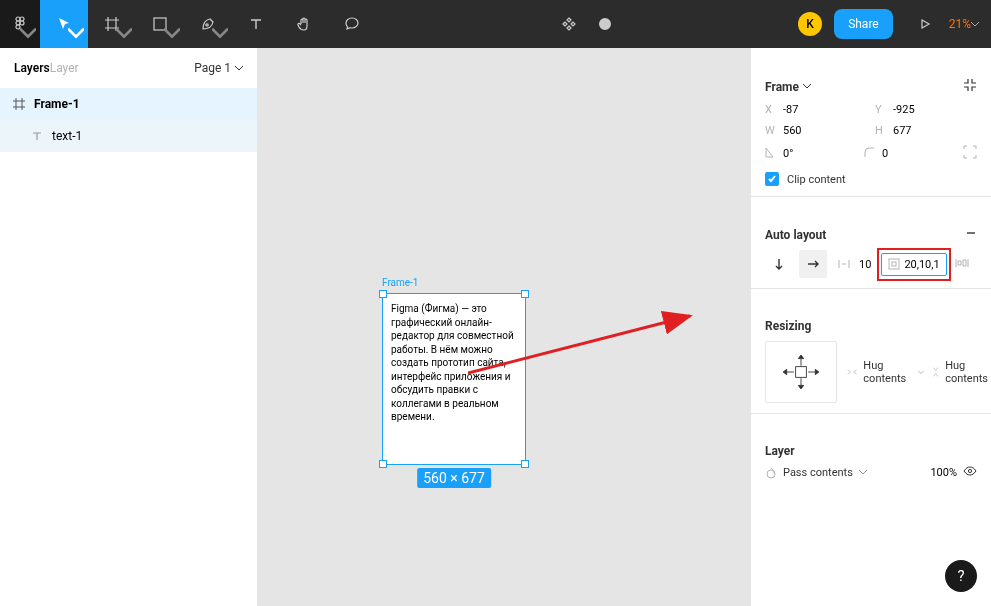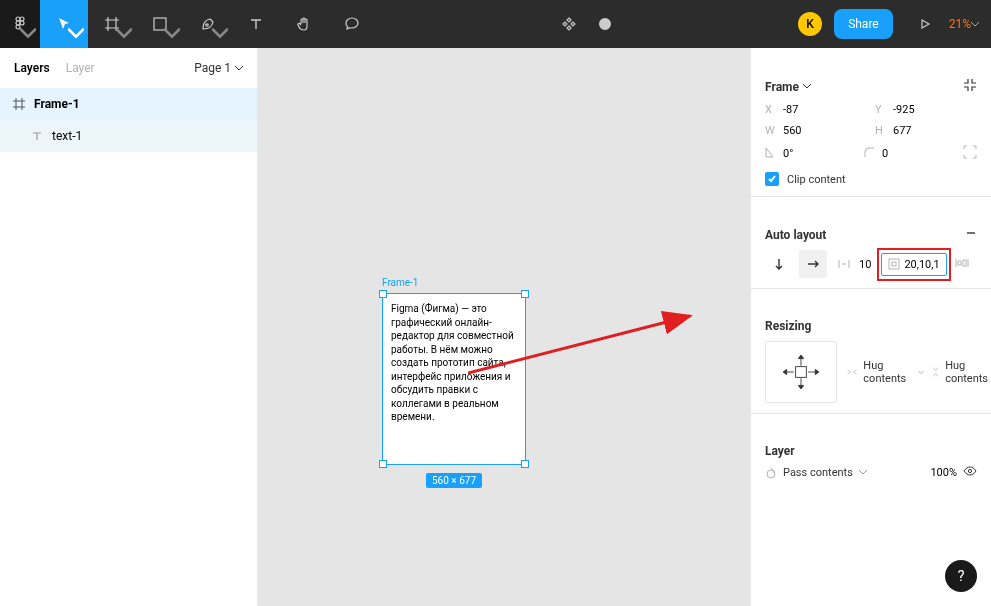--- a/index.html
+++ b/index.html
@@ -20,38 +20,38 @@
 
   
   .workspace { display: flex; height: 558px; }
   .left-panel { width: 258px; background: #fff; border-right: 1px solid #e6e6e6; }
   .canvas { flex: 1; background: #e5e5e5; position: relative; overflow: hidden; }
   .right-panel { width: 241px; background: #fff; border-left: 1px solid #e6e6e6; overflow-y: auto; font-size: 11px; color: #333; }
   .right-panel::-webkit-scrollbar { width: 0; }
 
   
   .left-tabs { height: 40px; display: flex; align-items: center; padding: 0 14px; font-size: 12px; justify-content: space-between; }
-  .left-tabs-l { display: flex; gap: 16px; }
+  .left-tabs-l { display: flex; gap: 0; }
   .left-tab { color: #b3b3b3; cursor: pointer; }
   .left-tab.active { color: #000; font-weight: 600; }
   .page-sel { color: #333; display: flex; align-items: center; gap: 4px; cursor: pointer; }
   .layer-row { height: 32px; display: flex; align-items: center; padding-left: 12px; font-size: 12px; cursor: pointer; gap: 8px; }
   .layer-row.sel { background: #e5f4ff; font-weight: 700; }
   .layer-row.child { background: #ebf5fa; padding-left: 30px; font-weight: 400; }
   .layer-ic { width: 14px; height: 14px; display: flex; align-items: center; justify-content: center; color: #555; }
 
   
   .frame-wrap { position: absolute; left: 124px; top: 245px; }
   .frame-label { position: absolute; top: -16px; left: 0; font-size: 10px; color: #18a0fb; }
   .frame-box { width: 144px; height: 172px; background: #fff; border: 1px solid #18a0fb; position: relative; padding: 8px; }
   .frame-box .txt { font-size: 10px; line-height: 1.35; color: #000; }
   .handle { width: 8px; height: 8px; background: #fff; border: 1px solid #18a0fb; position: absolute; }
   .h-tl { top: -4px; left: -4px; } .h-tr { top: -4px; right: -4px; }
   .h-bl { bottom: -4px; left: -4px; } .h-br { bottom: -4px; right: -4px; }
-  .dim-badge { position: absolute; bottom: -24px; left: 50%; transform: translateX(-50%); background: #18a0fb; color: #fff; font-size: 10px; padding: 2px 6px; border-radius: 2px; white-space: nowrap; }
+  .dim-badge { position: absolute; bottom: -24px; left: 50%; transform: translateX(-50%); background: #18a0fb; color: #fff; font-size: 14px; padding: 2px 6px; border-radius: 2px; white-space: nowrap; }
 
   
   .r-sec { padding: 10px 14px; border-bottom: 1px solid #e6e6e6; }
   .r-head { display: flex; justify-content: space-between; align-items: center; font-weight: 700; font-size: 12px; margin-bottom: 4px; margin-top: 20px; }
   .r-head .ic { color: #333; cursor: pointer; }
   .r-row { display: flex; align-items: center; gap: 8px; margin-top: 8px; }
   .r-field { display: flex; align-items: center; gap: 6px; flex: 1; }
   .r-lbl { color: #b3b3b3; width: 12px; font-size: 11px; }
   .r-val { color: #000; font-size: 11px; }
   .clip-row { display: flex; align-items: center; gap: 8px; margin-top: 10px; }

